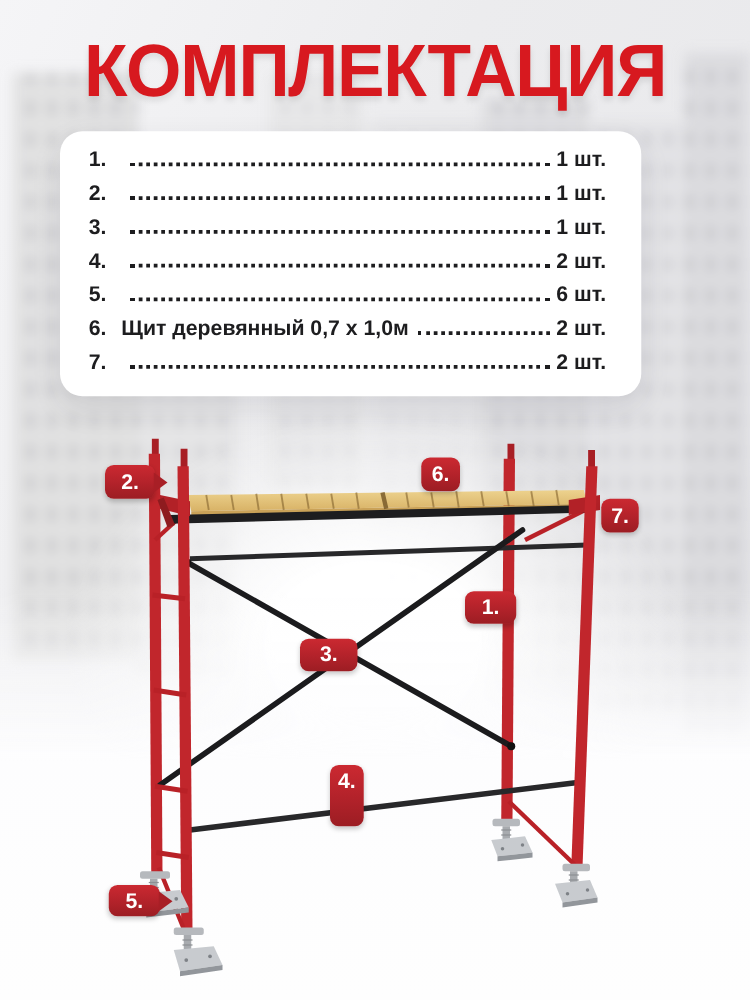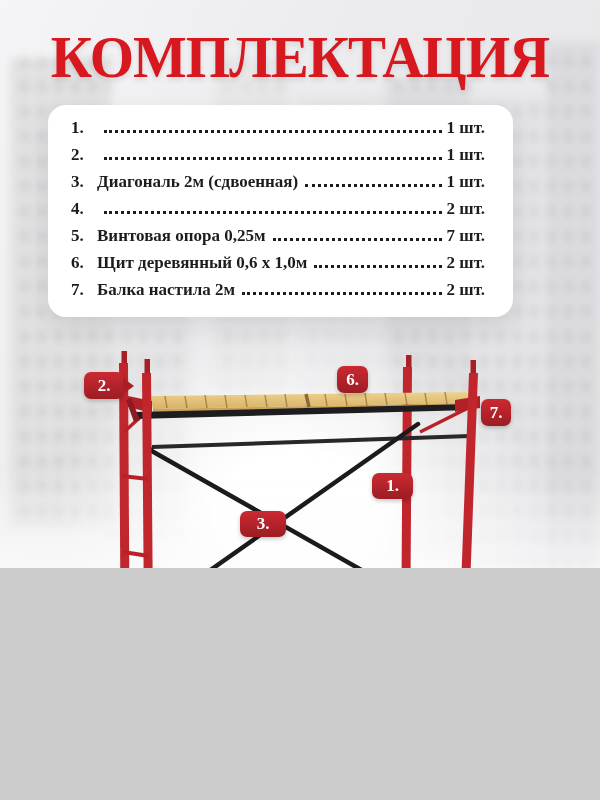--- a/index.html
+++ b/index.html
@@ -1,18 +1,18 @@
 <!DOCTYPE html>
 <html><head>
 <meta charset="utf-8">
 <style>
   html,body{margin:0;padding:0;background:#ccc;}
   .stage{
-    position:relative;width:600px;height:568px;overflow:hidden;
-    font-family:Liberation Serif, serif;
+    position:relative;width:600px;height:800px;overflow:hidden;
+    font-family:Liberation Sans, sans-serif;
     background:linear-gradient(115deg,#f5f5f7 0%,#ececee 40%,#e7e7ea 100%);
   }
   .bg-svg{position:absolute;left:0;top:0;}
   .white-glow{
     position:absolute;left:0;top:260px;width:600px;height:420px;
     background:radial-gradient(ellipse 330px 240px at 300px 250px,rgba(255,255,255,.97) 25%,rgba(255,255,255,0) 75%);
   }
   .bottom-fade{
     position:absolute;left:0;top:470px;width:600px;height:330px;
     background:linear-gradient(180deg,rgba(253,253,254,0) 0%,#fdfdfe 42%,#fefefe 100%);
@@ -104,44 +104,41 @@
         <span class="leader"></span>
         <span class="qty">1 шт.</span>
       </div>
       <div class="row">
         <span class="num">2.</span>
         <span class="leader"></span>
         <span class="qty">1 шт.</span>
       </div>
       <div class="row">
         <span class="num">3.</span>
-        <span class="name">Диагональ 2м (сдвоенная)</span>
         <span class="leader"></span>
         <span class="qty">1 шт.</span>
       </div>
       <div class="row">
         <span class="num">4.</span>
         <span class="leader"></span>
         <span class="qty">2 шт.</span>
       </div>
       <div class="row">
         <span class="num">5.</span>
-        <span class="name">Винтовая опора 0,25м</span>
-        <span class="leader"></span>
-        <span class="qty">7 шт.</span>
+        <span class="leader"></span>
+        <span class="qty">6 шт.</span>
       </div>
       <div class="row">
         <span class="num">6.</span>
-        <span class="name">Щит деревянный 0,6 х 1,0м</span>
+        <span class="name">Щит деревянный 0,7 х 1,0м</span>
         <span class="leader"></span>
         <span class="qty">2 шт.</span>
       </div>
       <div class="row">
         <span class="num">7.</span>
-        <span class="name">Балка настила 2м</span>
         <span class="leader"></span>
         <span class="qty">2 шт.</span>
       </div>
     </div>
   </div>
 
   <svg class="scaffold" width="600" height="800" viewBox="0 0 600 800" aria-hidden="true">
     <defs>
       <linearGradient id="wood" x1="0" y1="0" x2="0" y2="1">
         <stop offset="0" stop-color="#edd28e"></stop>

